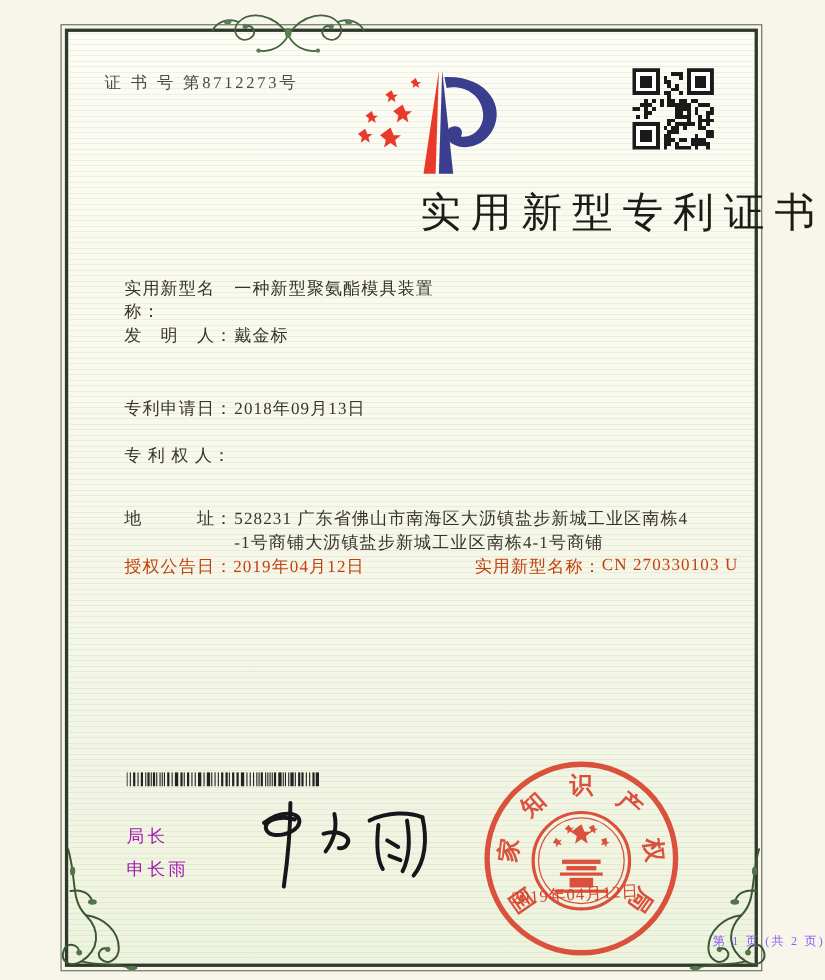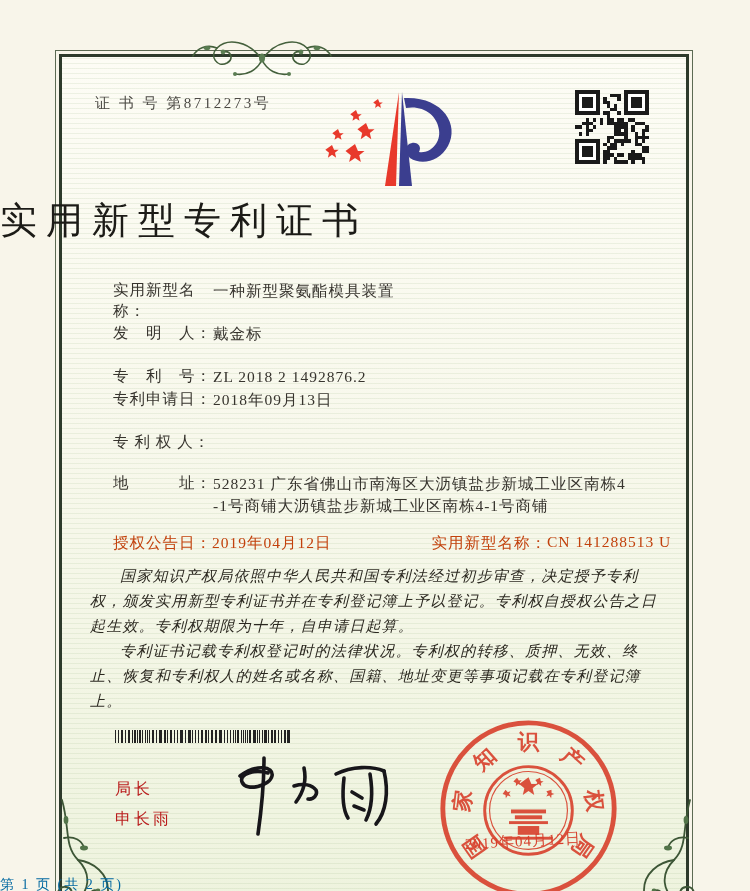--- a/index.html
+++ b/index.html
@@ -2,67 +2,67 @@
 <html><head>
 <meta charset="utf-8">
 <style>
   html,body{margin:0;padding:0;}
   body{
     width:750px;height:891px;
     background:#f8f5ea;
     font-family:"Liberation Serif","DejaVu Serif",serif;
     position:relative;overflow:hidden;
   }
-  .page{position:absolute;inset:0;margin-top:28px;}
+  .page{position:absolute;inset:0;}
   
   .frame-outer{
     position:absolute;left:55px;top:22px;width:636px;height:859px;
     border:1px solid #5c6a53;
   }
   .frame-inner{
     position:absolute;inset:3px;
     border:3px solid #2d3a2b;
     background:
       repeating-linear-gradient(0deg, rgba(140,175,120,0.14) 0 1px, rgba(0,0,0,0) 1px 5px),
       linear-gradient(180deg,#fdfcf5 0%,#f8f8ec 45%,#eef3de 100%);
   }
   
   .cert-no{
     position:absolute;left:95px;top:66px;
     font-size:15px;letter-spacing:2.5px;color:#4c4a45;
   }
   .title{
-    position:absolute;left:0;right:0;top:168px;text-align:left;
+    position:absolute;left:0;right:0;top:168px;text-align:right;
     font-size:37px;letter-spacing:9px;color:#1c1b17;font-weight:500;
   }
   .field-row{position:absolute;left:113px;display:flex;font-size:15.5px;color:#37342e;letter-spacing:1px;justify-content:space-between;}
   .field-label{width:100px;flex:0 0 100px;}
   .field-value{white-space:pre-line;max-width:470px;line-height:22px;}
   .grant-row{position:absolute;left:113px;top:505px;font-size:15.5px;color:#c2410c;letter-spacing:1px;display:flex;}
   .grant-group2{margin-left:100px;}
   .body-text{
     position:absolute;left:90px;top:536px;width:578px;
     font-size:15px;line-height:25px;letter-spacing:1.2px;color:#2b2820;
     font-style:italic;
   }
   .body-text p{margin:0;text-indent:2em;}
   
   .barcode{position:absolute;left:115px;top:702px;width:178px;height:13px;}
-  .signer{position:absolute;left:115px;top:746px;font-size:16px;color:#b91c1c;letter-spacing:3px;line-height:30px;
+  .signer{position:absolute;left:115px;top:746px;font-size:16px;color:#a21caf;letter-spacing:3px;line-height:30px;
     font-family:"Liberation Sans","DejaVu Sans",sans-serif;}
   .signature{position:absolute;left:212px;top:726px;}
   .seal{position:absolute;left:436px;top:688px;width:185px;height:185px;opacity:.9;}
   .seal-date{
     position:absolute;left:438px;top:804px;width:170px;
     font-size:15px;color:#d8402c;letter-spacing:1px;transform:rotate(-3deg);
     font-weight:500;text-align:center;
   }
   .footer{
-    position:absolute;left:0;right:0;top:848px;text-align:left;
-    font-size:14px;letter-spacing:2px;color:#0369a1;
+    position:absolute;left:0;right:0;top:848px;text-align:right;
+    font-size:11px;letter-spacing:2px;color:#8b5cf6;
   }
   
   .logo{position:absolute;left:322px;top:58px;}
   .qr{position:absolute;left:575px;top:62px;width:74px;height:74px;}
   .orn-top{position:absolute;left:187px;top:2px;}
   .orn-bl{position:absolute;left:50px;top:770px;}
   .orn-br{position:absolute;left:592px;top:770px;transform:scaleX(-1);}
 </style>
 </head>
 <body>
@@ -274,47 +274,39 @@
   <div class="title">实用新型专利证书</div>
 
   <div class="field-row" style="top:252px">
     <span class="field-label">实用新型名称：</span>
     <span class="field-value">一种新型聚氨酯模具装置</span>
   </div>
   <div class="field-row" style="top:295px">
     <span class="field-label">发　明　人：</span>
     <span class="field-value">戴金标</span>
   </div>
-  <div class="field-row" style="top:338px">
-    <span class="field-label">专　利　号：</span>
-    <span class="field-value">ZL 2018 2 1492876.2</span>
-  </div>
   <div class="field-row" style="top:361px">
     <span class="field-label">专利申请日：</span>
     <span class="field-value">2018年09月13日</span>
   </div>
   <div class="field-row" style="top:404px">
     <span class="field-label">专 利 权 人：</span>
   </div>
-  <div class="field-row" style="top:445px">
+  <div class="field-row" style="top:461px">
     <span class="field-label">地　　　址：</span>
     <span class="field-value">528231 广东省佛山市南海区大沥镇盐步新城工业区南栋4
 -1号商铺大沥镇盐步新城工业区南栋4-1号商铺</span>
   </div>
   <div class="grant-row">
     <span>授权公告日：</span>
     <span>2019年04月12日</span>
     <span class="grant-group2">实用新型名称：</span>
-    <span>CN 141288513 U</span>
-  </div>
-
-  <div class="body-text">
-    <p>国家知识产权局依照中华人民共和国专利法经过初步审查，决定授予专利权，颁发实用新型专利证书并在专利登记簿上予以登记。专利权自授权公告之日起生效。专利权期限为十年，自申请日起算。</p>
-    <p>专利证书记载专利权登记时的法律状况。专利权的转移、质押、无效、终止、恢复和专利权人的姓名或名称、国籍、地址变更等事项记载在专利登记簿上。</p>
-  </div>
+    <span>CN 270330103 U</span>
+  </div>
+
 
   <svg class="barcode" id="barcode-svg" viewBox="0 0 178 13" preserveAspectRatio="none">
       <rect x="0" y="0" width="1" height="13" fill="#222"></rect>
       <rect x="3" y="0" width="1" height="13" fill="#222"></rect>
       <rect x="6" y="0" width="2" height="13" fill="#222"></rect>
       <rect x="10" y="0" width="1" height="13" fill="#222"></rect>
       <rect x="13" y="0" width="2" height="13" fill="#222"></rect>
       <rect x="17" y="0" width="1" height="13" fill="#222"></rect>
       <rect x="19" y="0" width="2" height="13" fill="#222"></rect>
       <rect x="22" y="0" width="1" height="13" fill="#222"></rect>

